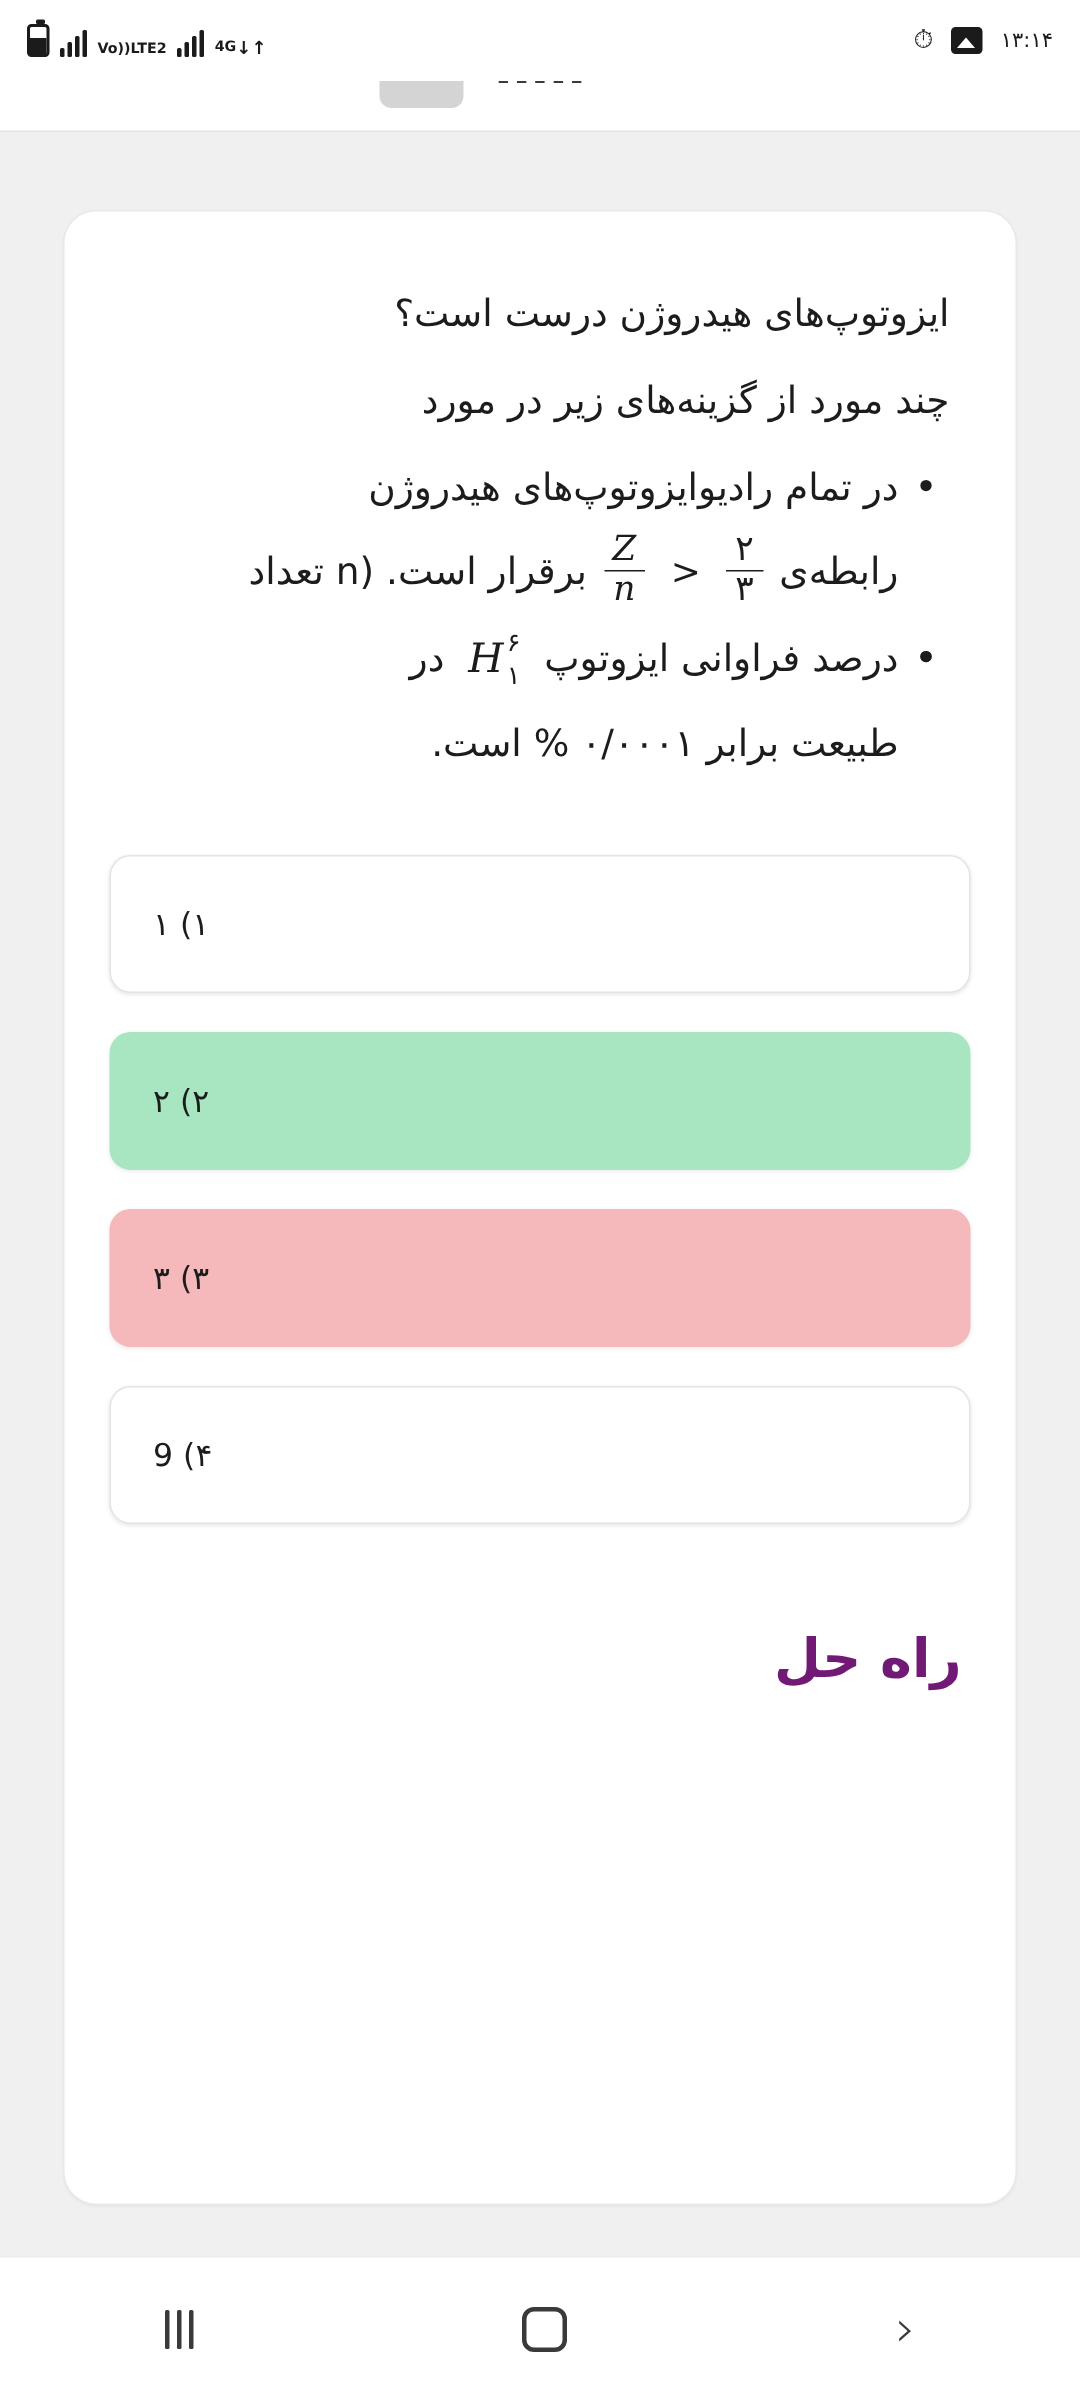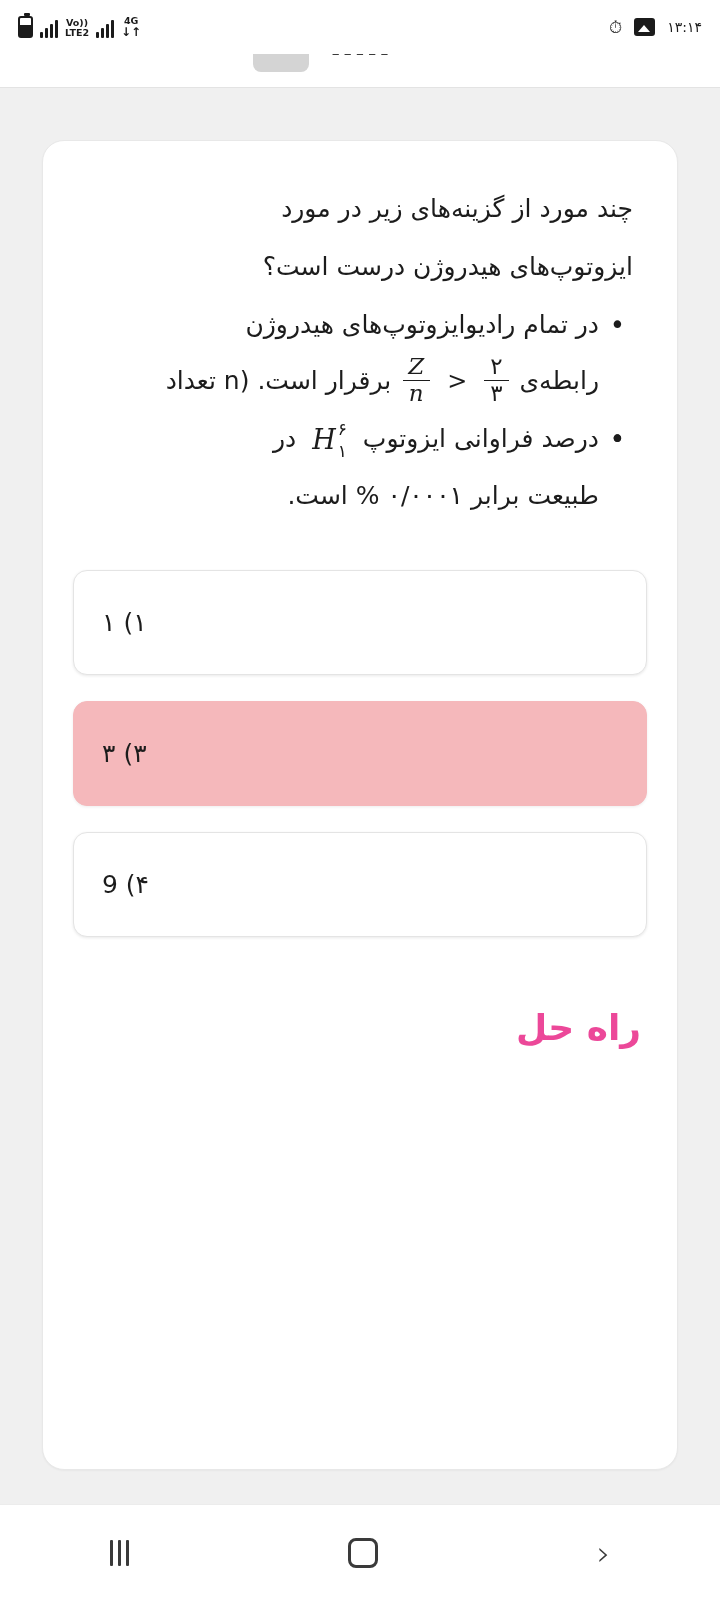--- a/index.html
+++ b/index.html
@@ -36,21 +36,21 @@
     width: 6px; height: 3px; background: #1b1b1b; border-radius: 1px;
   }
   .sig-bars { display: flex; align-items: flex-end; gap: 2px; height: 18px; }
   .sig-bars i { width: 3px; background: #1b1b1b; border-radius: 1px; display: block; }
   .sig-bars i:nth-child(1) { height: 6px; }
   .sig-bars i:nth-child(2) { height: 10px; }
   .sig-bars i:nth-child(3) { height: 14px; }
   .sig-bars i:nth-child(4) { height: 18px; }
   .net-label {
     font-size: 11px; line-height: 11px; color: #1b1b1b; font-weight: 600;
-    display: flex; flex-direction: column; align-items: center;
+    display: flex; flex-direction: row; align-items: center;
   }
   .net-label .tiny { font-size: 9.5px; line-height: 10px; }
   .data-arrows { font-size: 12px; line-height: 12px; color: #1b1b1b; }
   .alarm-icon { font-size: 17px; color: #1b1b1b; line-height: 1; }
   .img-icon {
     width: 21px; height: 18px; border: 2px solid #1b1b1b; border-radius: 3px;
     position: relative; background: #1b1b1b;
   }
   .img-icon::after {
     content: ""; position: absolute; left: 2px; bottom: 2px;
@@ -164,42 +164,42 @@
   .nuclide .idx .sub { margin-top: -14px; }
   .nuclide .sym {
     font-family: "DejaVu Serif", "Liberation Serif", serif;
     font-style: italic;
     font-size: 27px;
   }
 
   
   .options { margin-top: 46px; }
   .option {
-    height: 105px;
+    height: 92px;
     border-radius: 14px;
     display: flex;
     align-items: center;
     justify-content: flex-end;
     padding: 10px 28px;
-    font-size: 25px;
+    font-size: 21px;
     color: #1c1c1c;
     margin-bottom: 26px;
     background: #ffffff;
     border: 1px solid #e4e4e4;
     box-shadow: 0 1px 3px rgba(0,0,0,.09);
   }
   .option.correct { background: #a8e6c1; border-color: #a8e6c1; box-shadow: 0 1px 3px rgba(0,0,0,.07); }
   .option.wrong { background: #f5b8bb; border-color: #f5b8bb; box-shadow: 0 1px 3px rgba(0,0,0,.07); border-radius: 14px; }
 
   .solution-title {
     margin-top: 70px;
     text-align: right;
     font-size: 36px;
     font-weight: 700;
-    color: #ec4899;
+    color: #701a75;
     padding-right: 6px;
   }
 
   
   .navbar {
     position: absolute;
     bottom: 0; left: 0;
     width: 720px; height: 96px;
     background: #ffffff;
     border-top: 1px solid #ececec;
@@ -249,22 +249,22 @@
 
 <div class="top-strip">
   <div class="top-strip-text">ـ ـ ـ ـ ـ</div>
   <div class="top-pill"></div>
 </div>
 
 <div class="page">
   <div class="card">
 
     <div class="question">
+      <div class="q-lead">ایزوتوپ‌های هیدروژن درست است؟</div>
       <div class="q-lead">چند مورد از گزینه‌های زیر در مورد</div>
-      <div class="q-lead">ایزوتوپ‌های هیدروژن درست است؟</div>
 
       <ul class="q-list">
         <li>
           <span>در تمام رادیوایزوتوپ‌های هیدروژن</span>
           <div>
             <span>رابطه‌ی</span>
             <span class="frac plain">
               <span class="num">۲</span>
               <span class="den">۳</span>
             </span>
@@ -296,20 +296,21 @@
             <span>%</span>
             <span>است.</span>
           </div>
         </li>
 
       </ul>
     </div>
 
     <div class="options">
       <div class="option">۱) ۱</div>
+      <div class="option correct">۲) ۲</div>
       <div class="option wrong">۳) ۳</div>
       <div class="option">۴) 9</div>
     </div>
 
     <div class="solution-title">راه حل</div>
   </div>
 </div>
 
 <div class="navbar">
   <div class="nav-recents">

